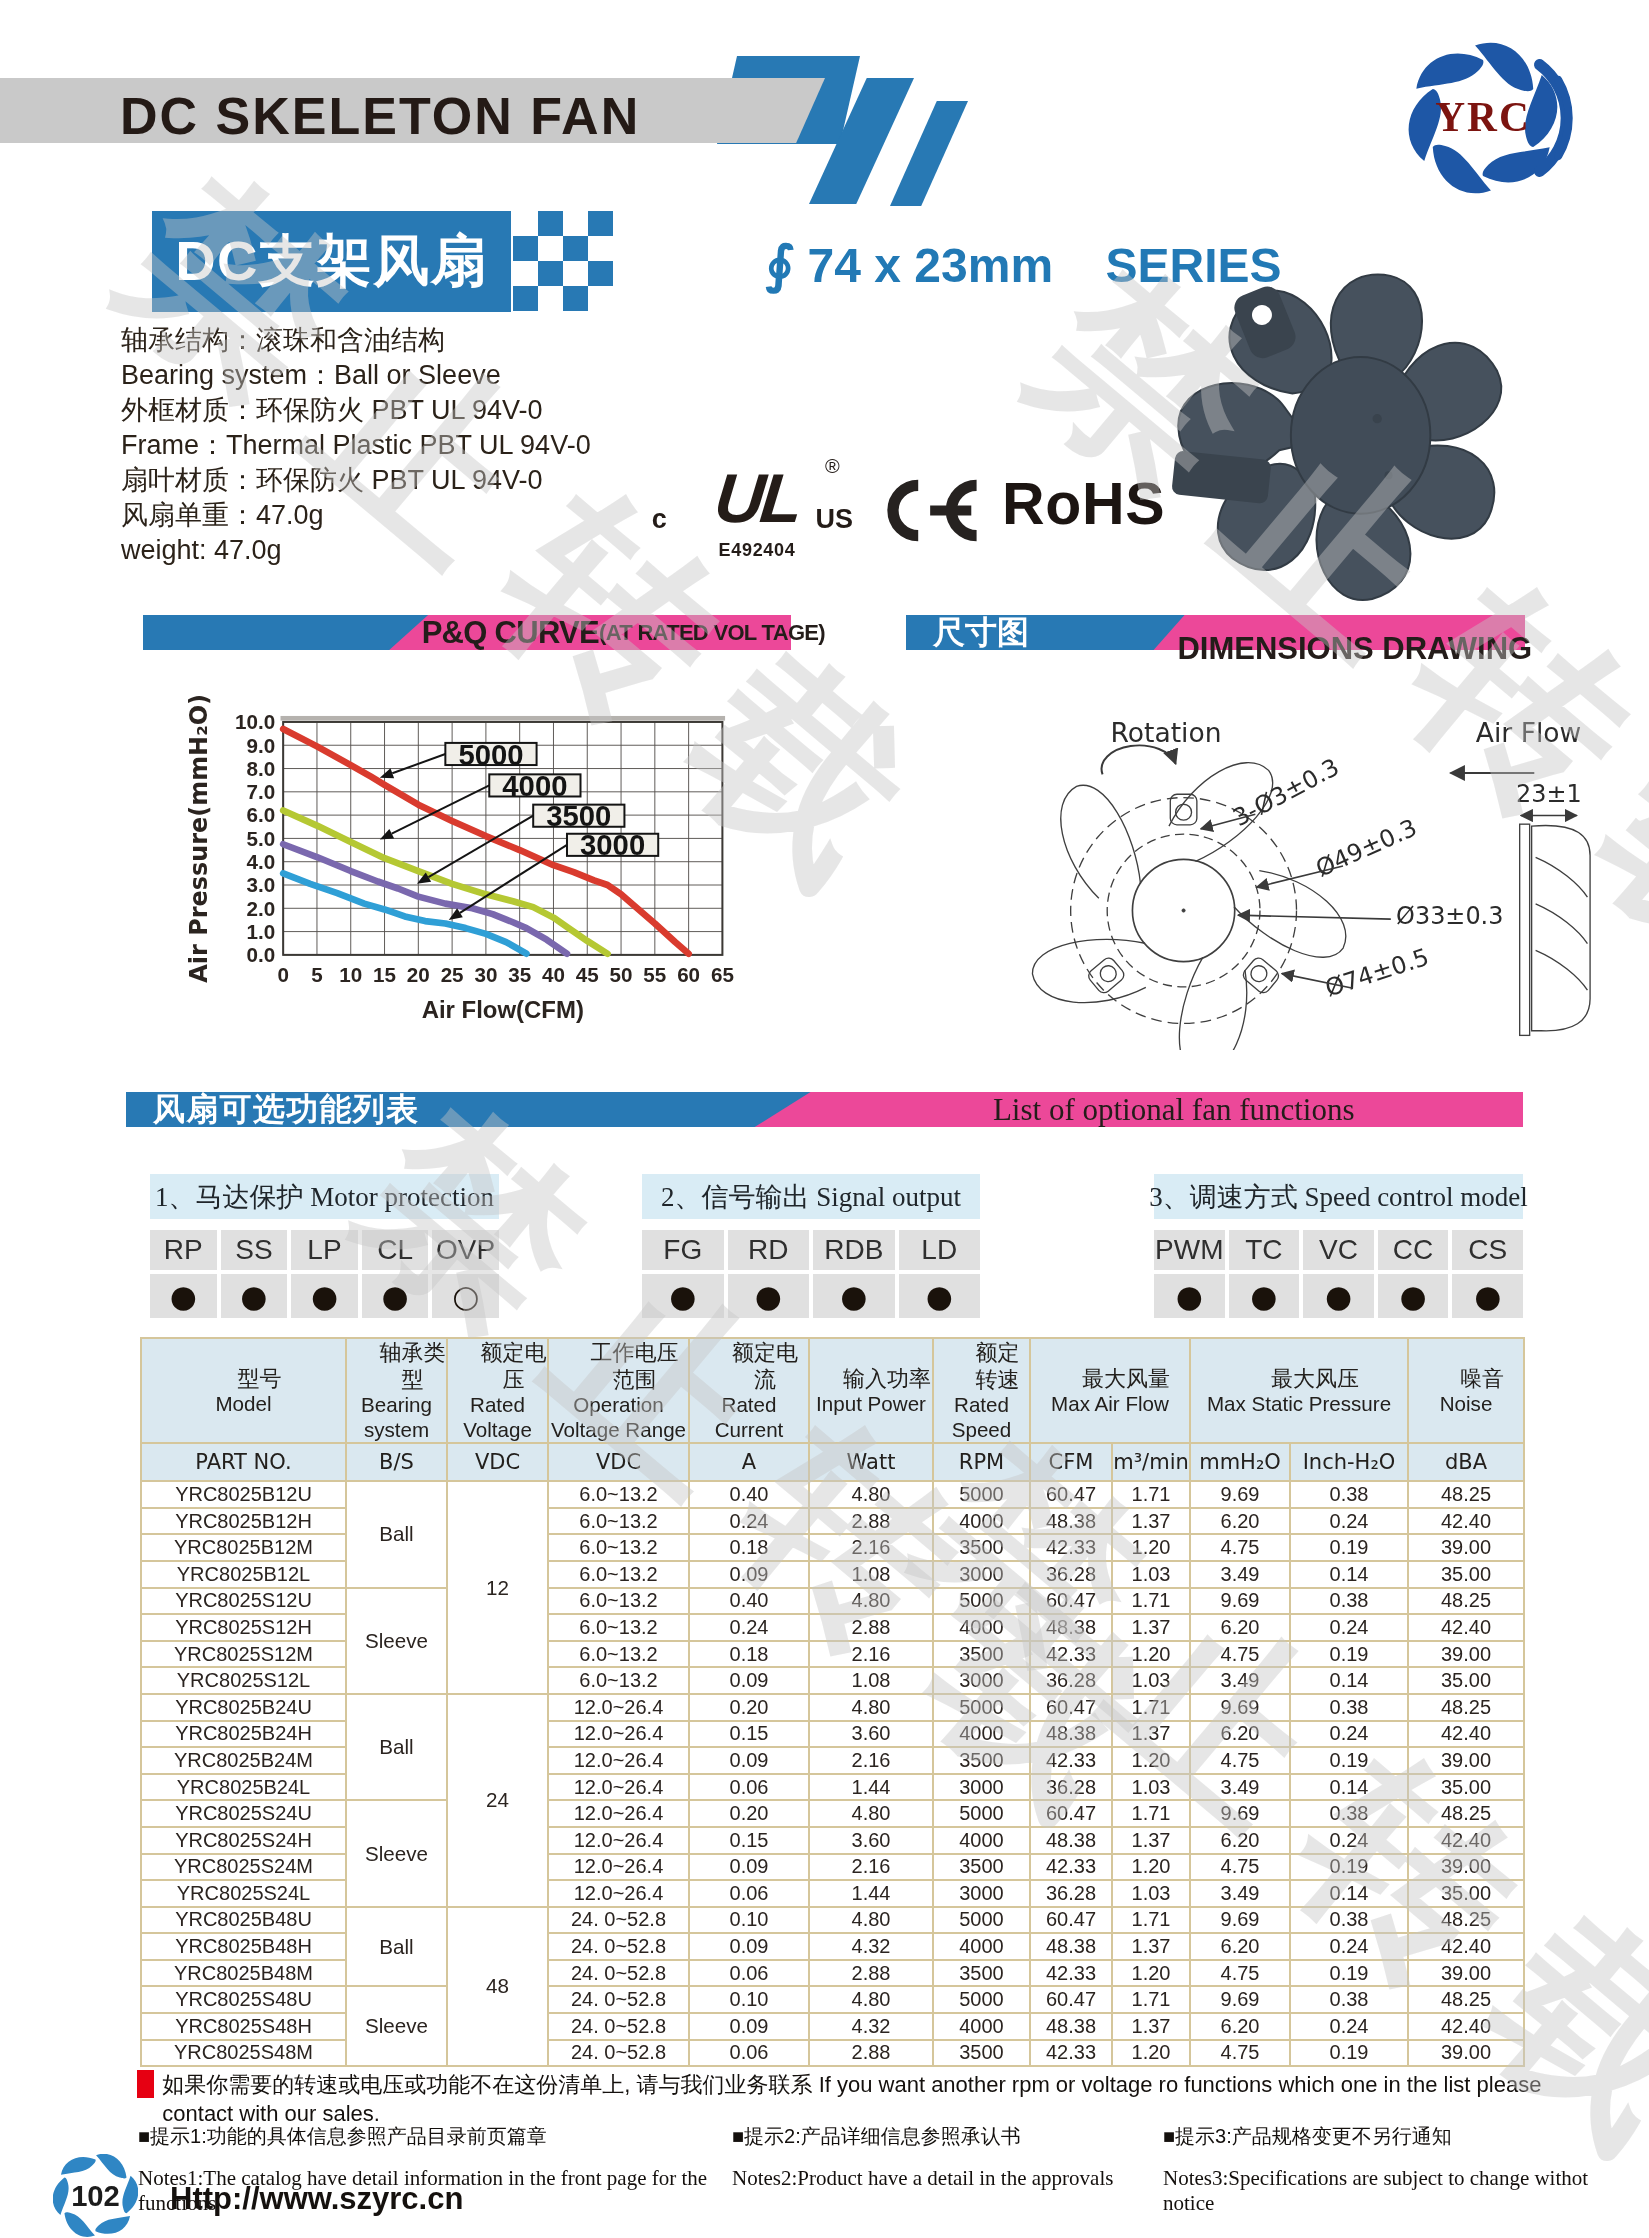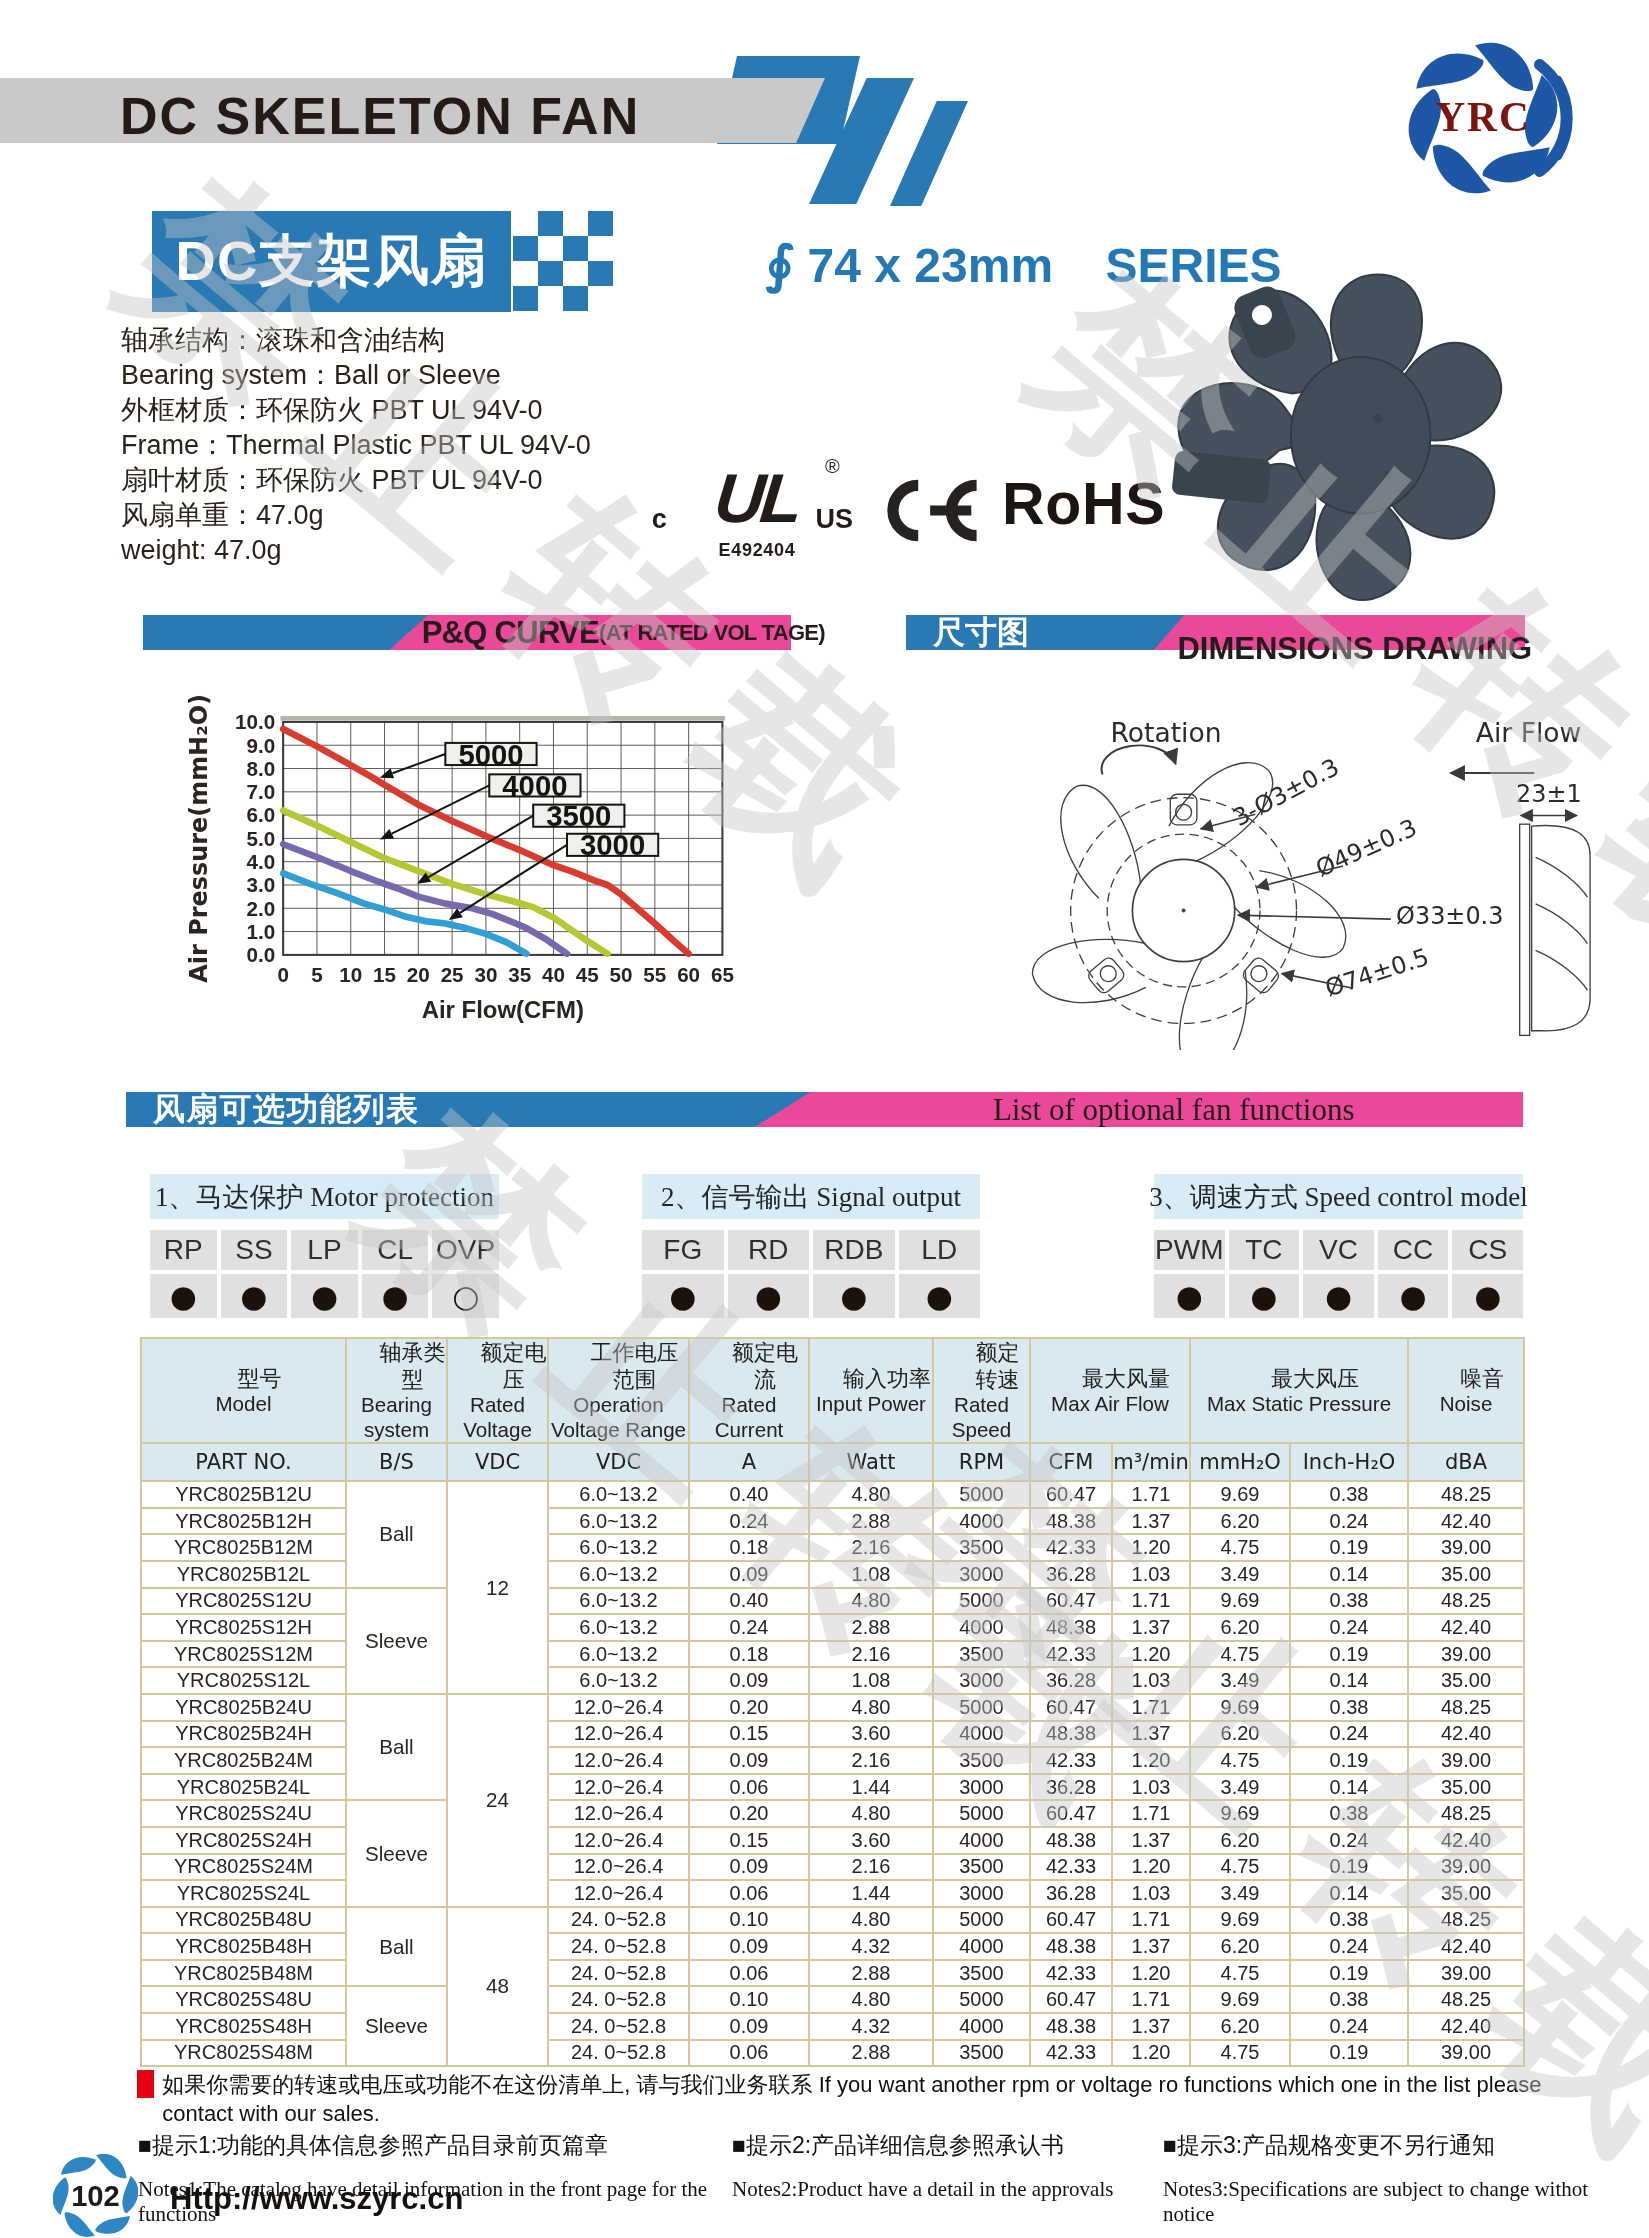--- a/index.html
+++ b/index.html
@@ -91,21 +91,21 @@
   .spec-table .th-en{font-size:20.6px;line-height:24.6px;}
   .spec-table .uh{height:36px;font-size:21px;font-family:"DejaVu Sans",sans-serif;}
   .spec-table tbody td{background:#fff;height:24.6px;font-size:20px;color:#2b2420;}
   .spec-table tbody td.merge{font-size:20.6px;margin-left:48px;}
 
   
   .main-note{left:137px;top:2070px;z-index:3;display:flex;align-items:flex-start;width:1437px;}
   .main-note .rsq{width:17.3px;height:28px;background:#e60012;margin-right:8px;flex:0 0 auto;}
   .main-note .txt{font-size:22px;line-height:29px;color:#14100d;}
   .note-col{position:absolute;top:2123px;z-index:3;}
-  .note-col .zh{font-size:23px;color:#14100d;margin-top:7px;}
+  .note-col .zh{font-size:20px;color:#14100d;}
   .note-col .en{font-size:21px;color:#14100d;font-family:"Liberation Serif",serif;margin-top:16px;}
   #note-1{left:138px;width:599px;} #note-2{left:732px;width:426px;} #note-3{left:1163px;width:452px;}
   .footer-logo{left:53px;top:2154px;z-index:3;}
   .footer-url{left:170px;top:2181px;z-index:3;font-size:31px;font-weight:700;color:#15110e;}
 
   .fan-photo{left:1141px;top:236px;z-index:3;}
   .yrc-logo{left:1383px;top:30px;z-index:3;}
 </style>
 </head>
 <body>

